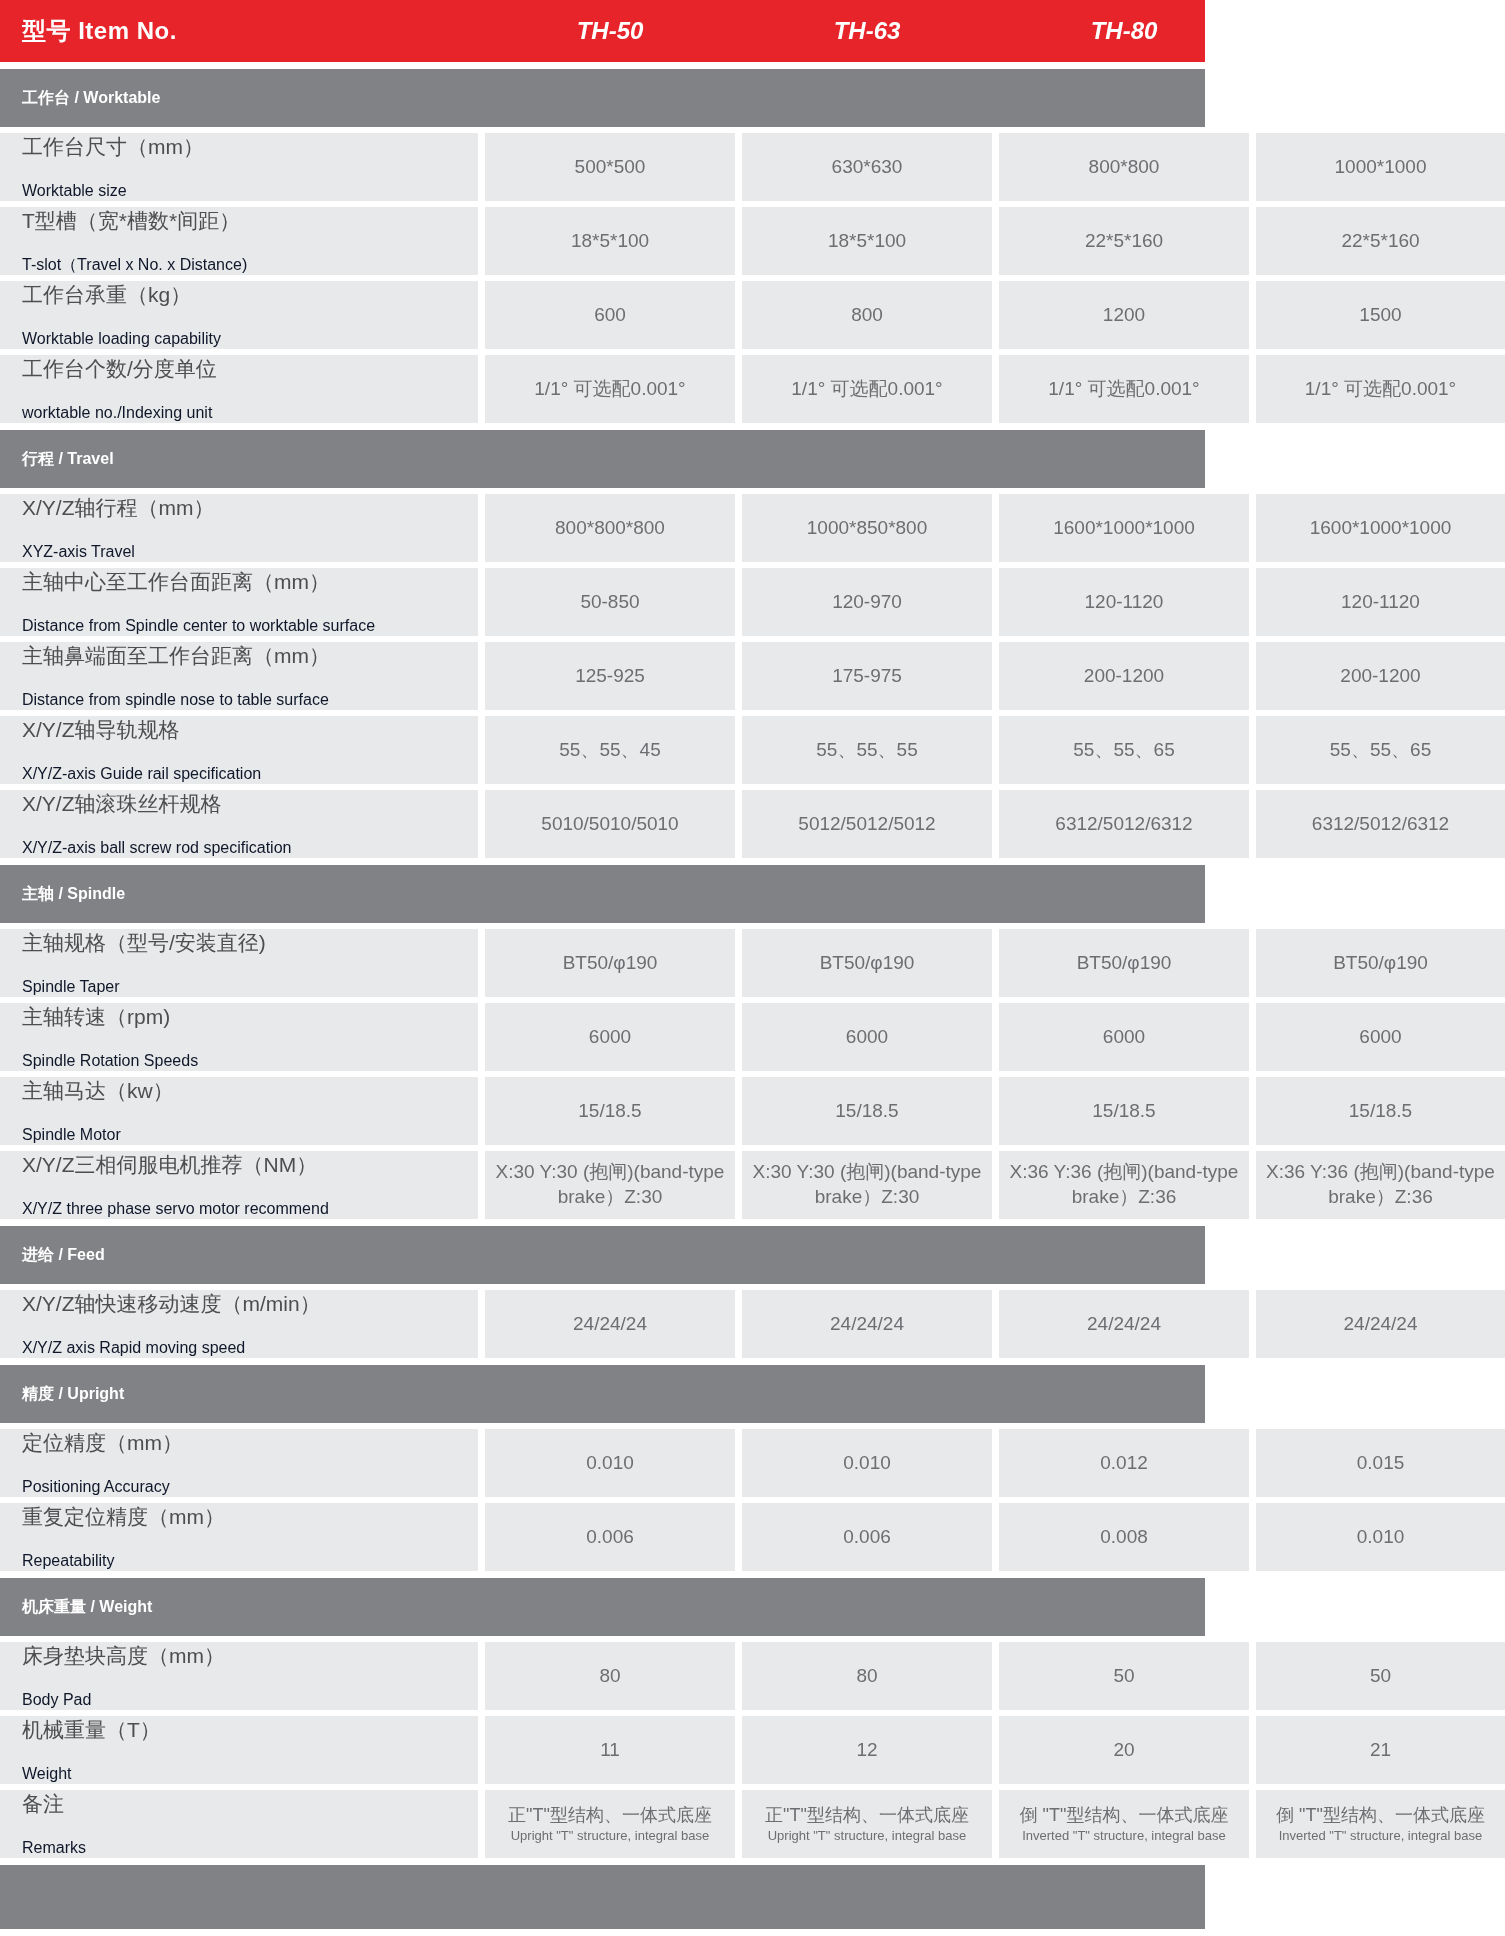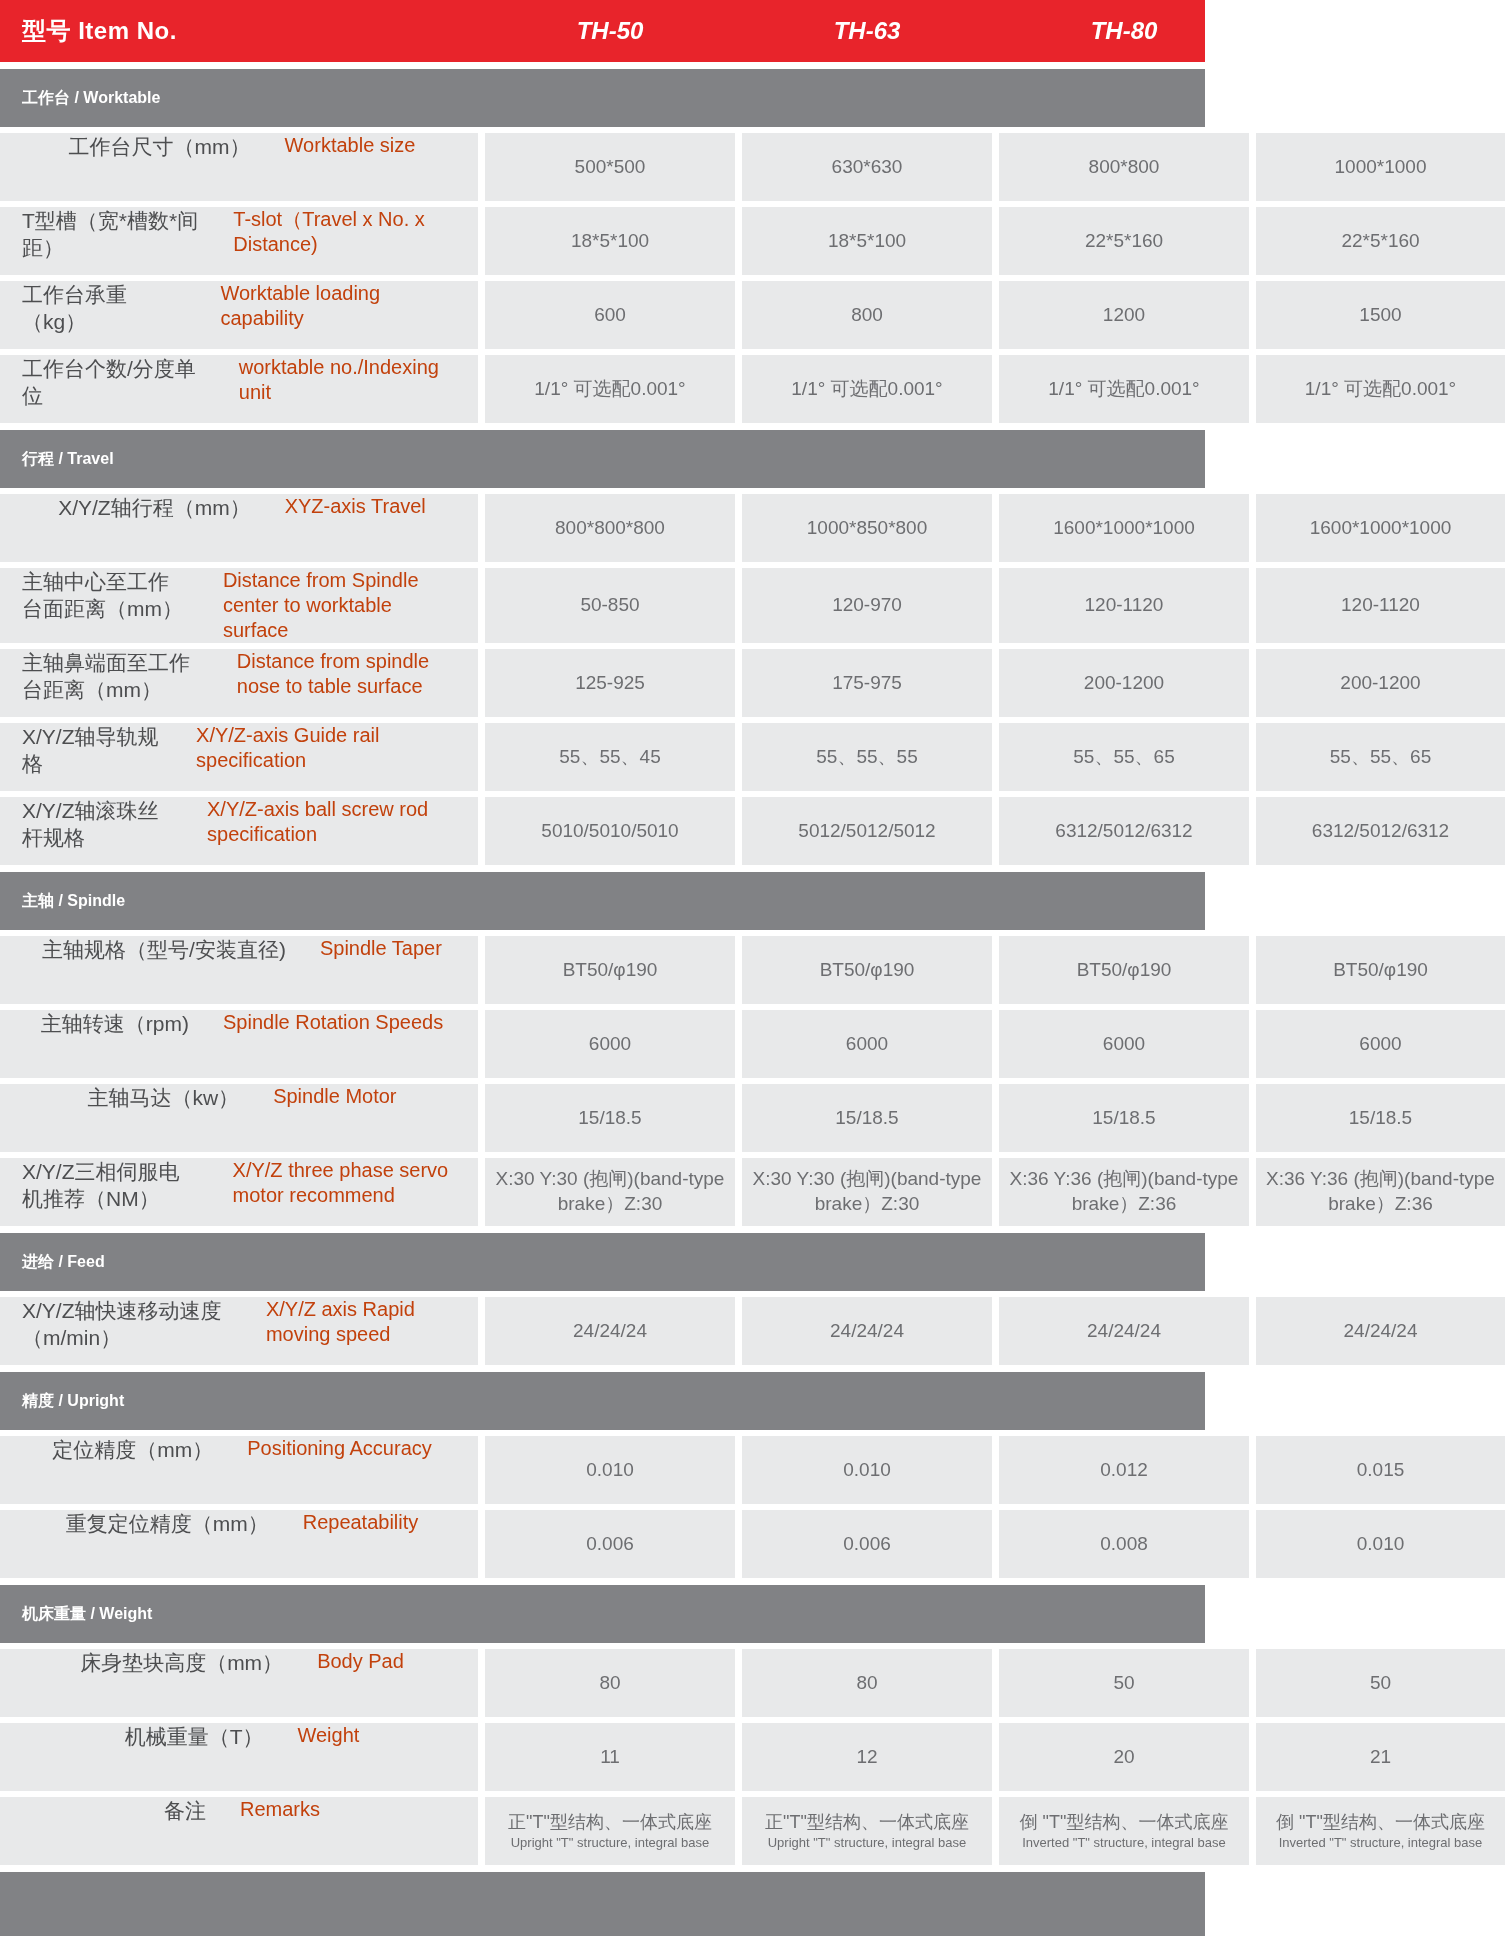--- a/index.html
+++ b/index.html
@@ -54,35 +54,34 @@
   }
   
   .spec-row { margin-bottom: 6px; }
   .cell {
     background: #e8e9ea;
     min-height: 68px;
     box-sizing: border-box;
   }
   .label-cell {
     display: flex;
-    flex-direction: row;
-    justify-content: center;
+    flex-direction: column;
+    justify-content: space-between;
     padding-left: 22px;
     padding-right: 16px;
   }
   .label-zh {
     font-size: 21px;
     color: #4d4e50;
     line-height: 1.3;
   }
   .label-en {
-    font-size: 20px;
-    color: #c2410c;
+    font-size: 16px;
+    color: #0f172a;
     line-height: 1.25;
-    margin-left: 34px;
   }
   .value-cell {
     display: flex;
     align-items: center;
     justify-content: center;
     text-align: center;
     font-size: 19px;
     color: #6d6e71;
     padding: 4px 8px;
     line-height: 1.3;

